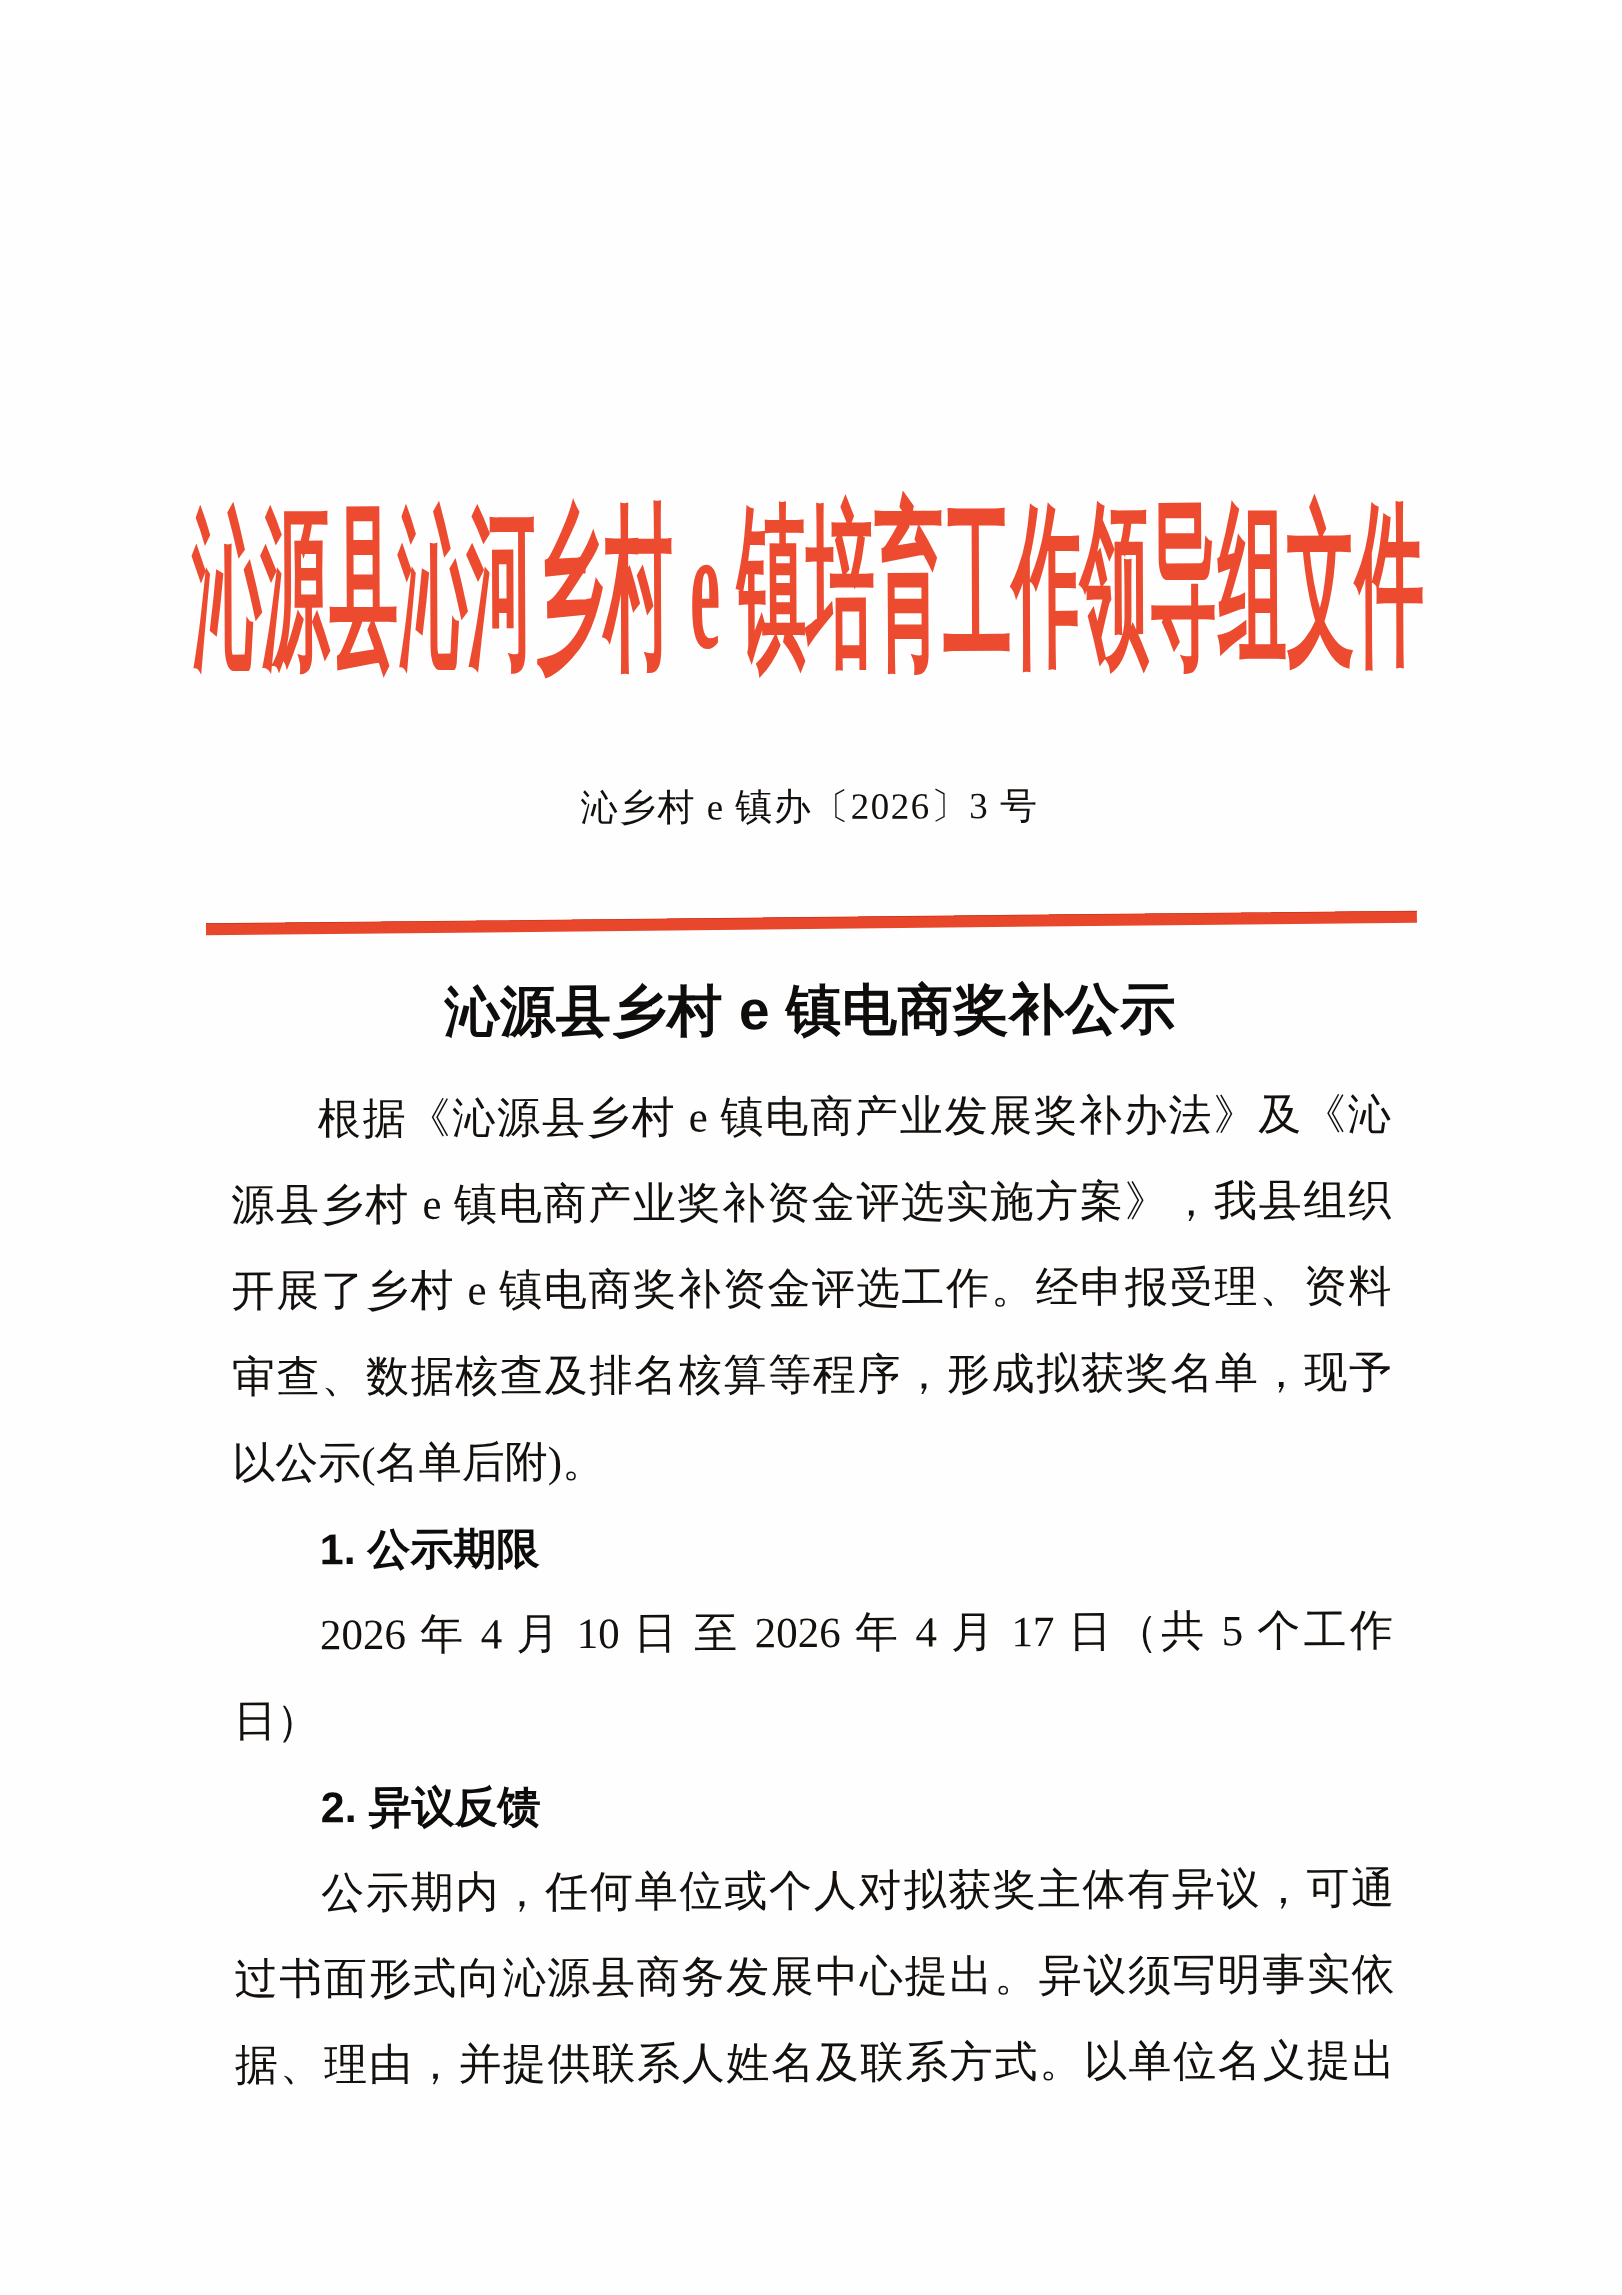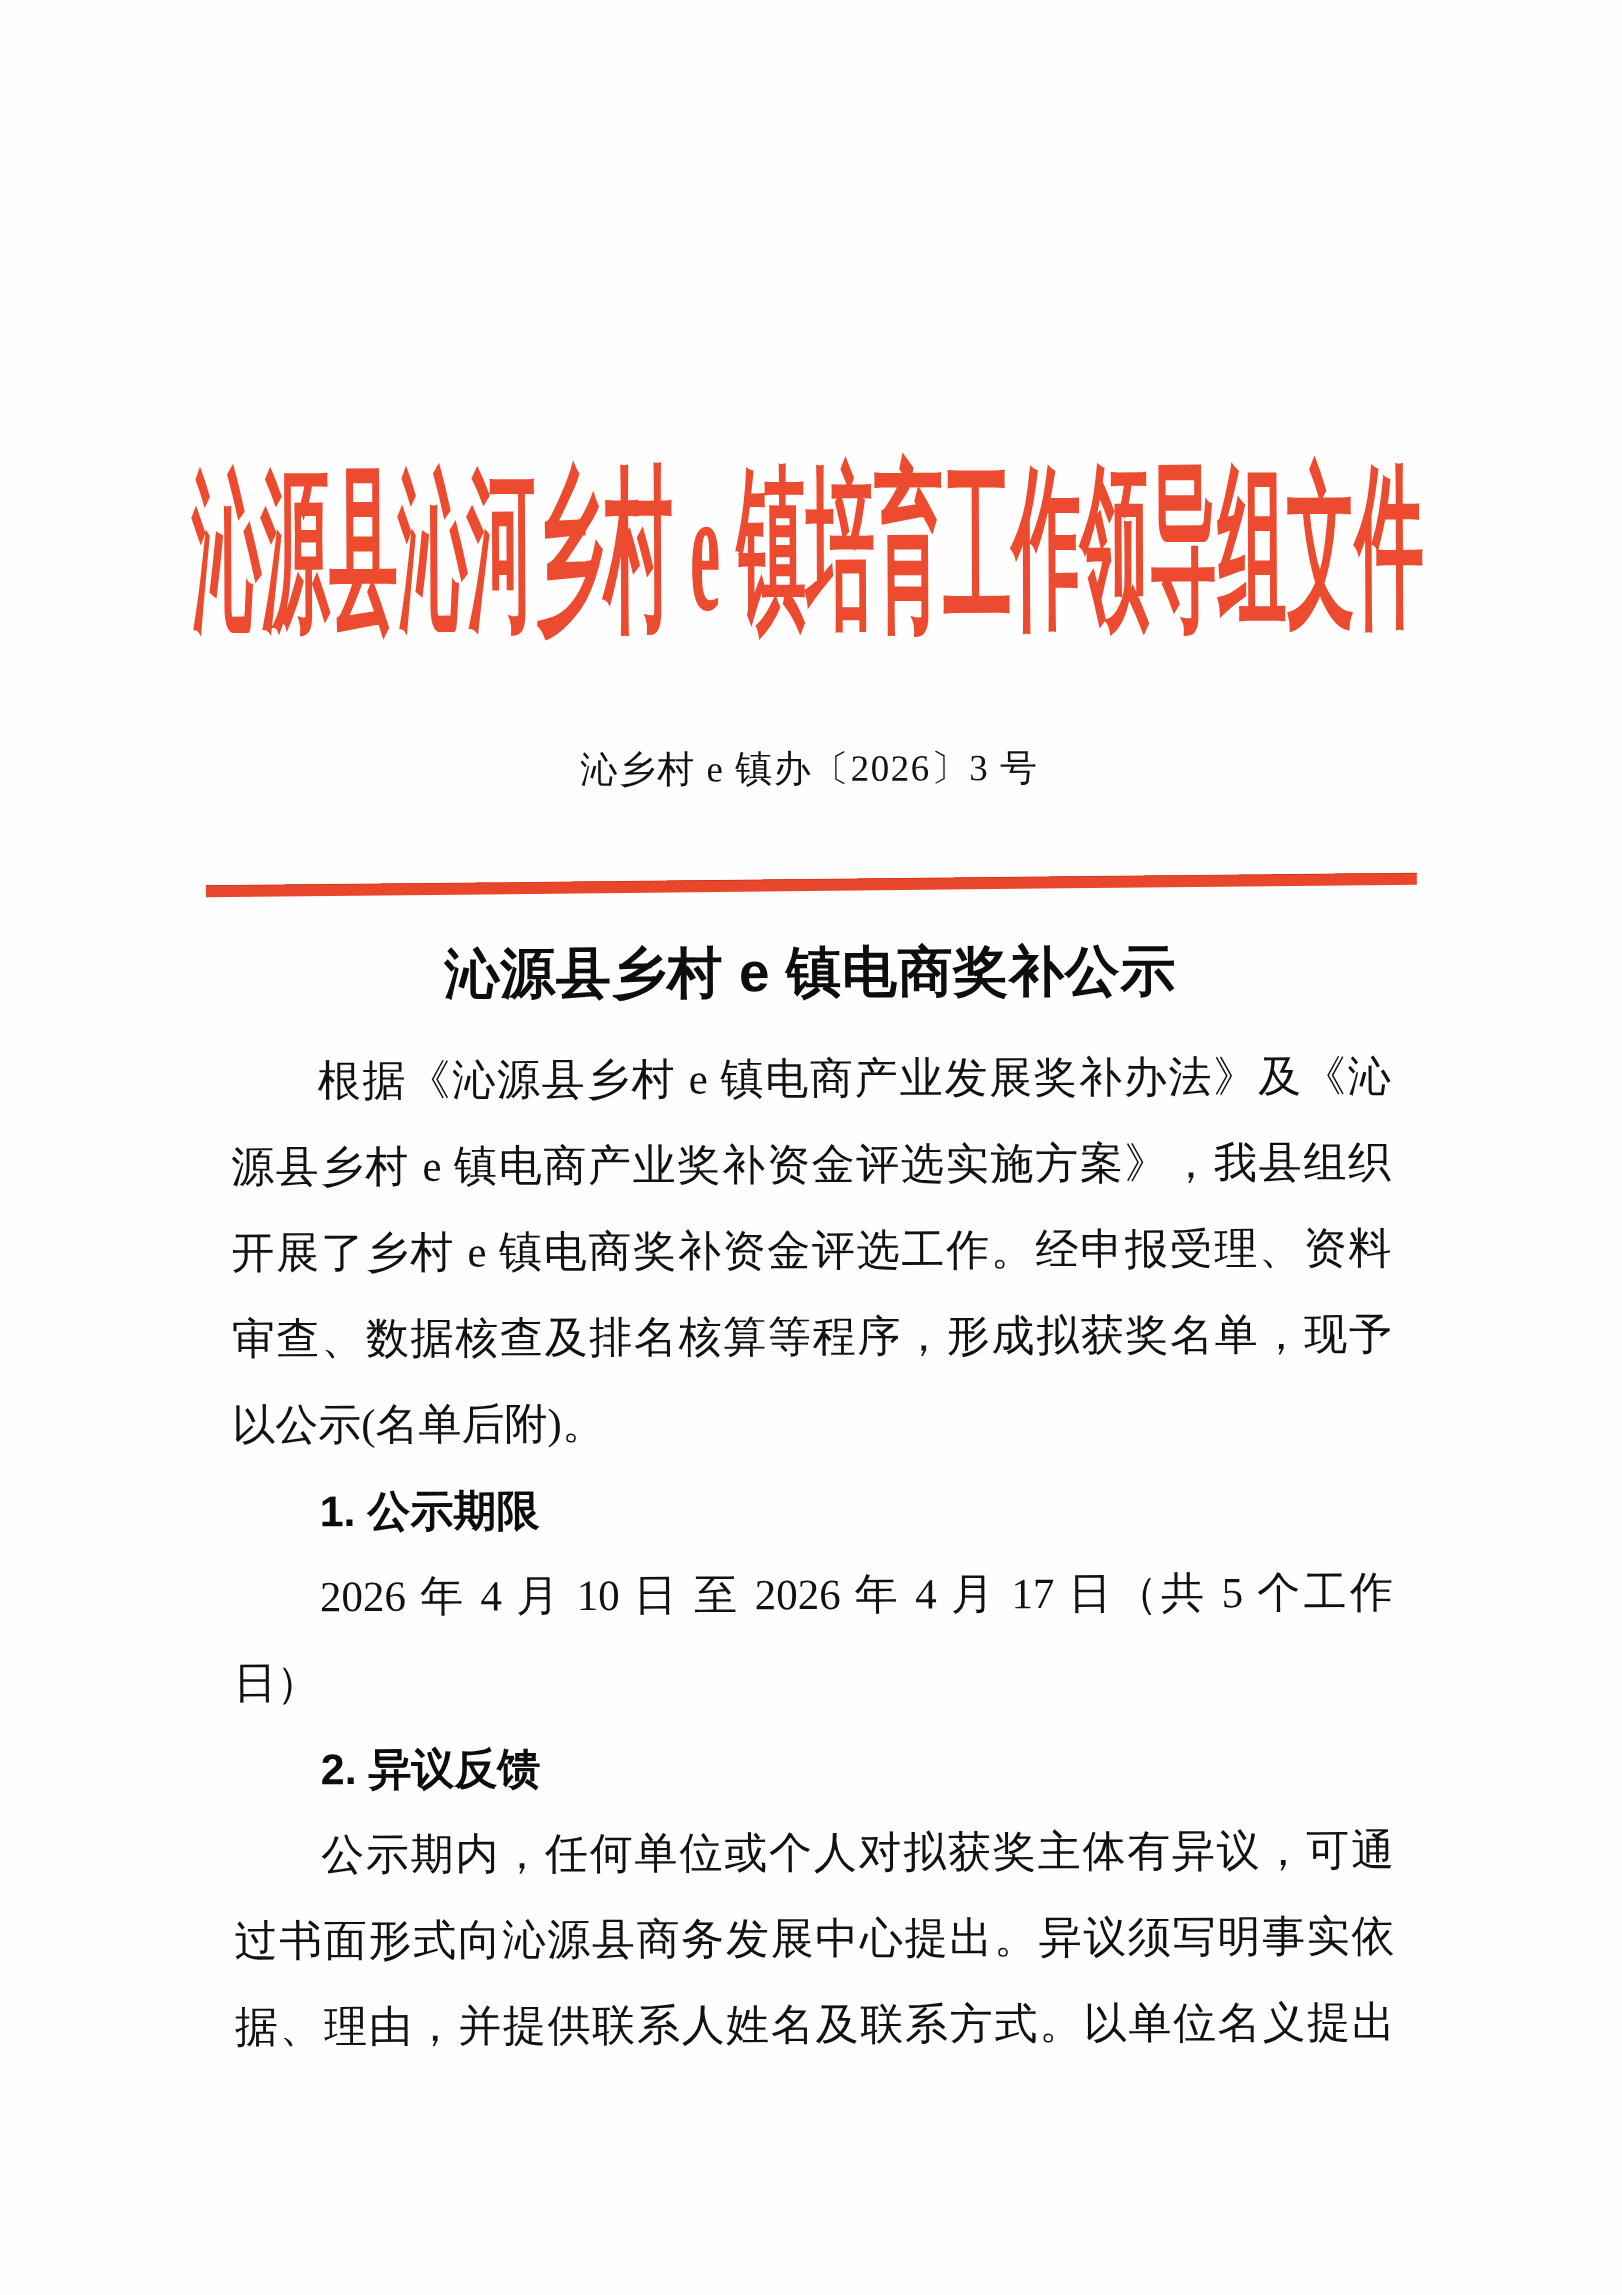--- a/index.html
+++ b/index.html
@@ -7,20 +7,21 @@
     width: 1622px; height: 2295px;
     background: #ffffff;
     font-family: "Liberation Serif", "DejaVu Serif", serif;
     color: #171310;
     position: relative;
     overflow: hidden;
   }
   .page {
     position: absolute; inset: 0;
     background: #fefefe;
+    margin-top: 38px;
   }
   .content {
     position: absolute; inset: 0;
     transform: rotate(-0.25deg);
   }
 
   
   .red-header {
     position: absolute;
     top: 454px; left: 0; right: 0;

